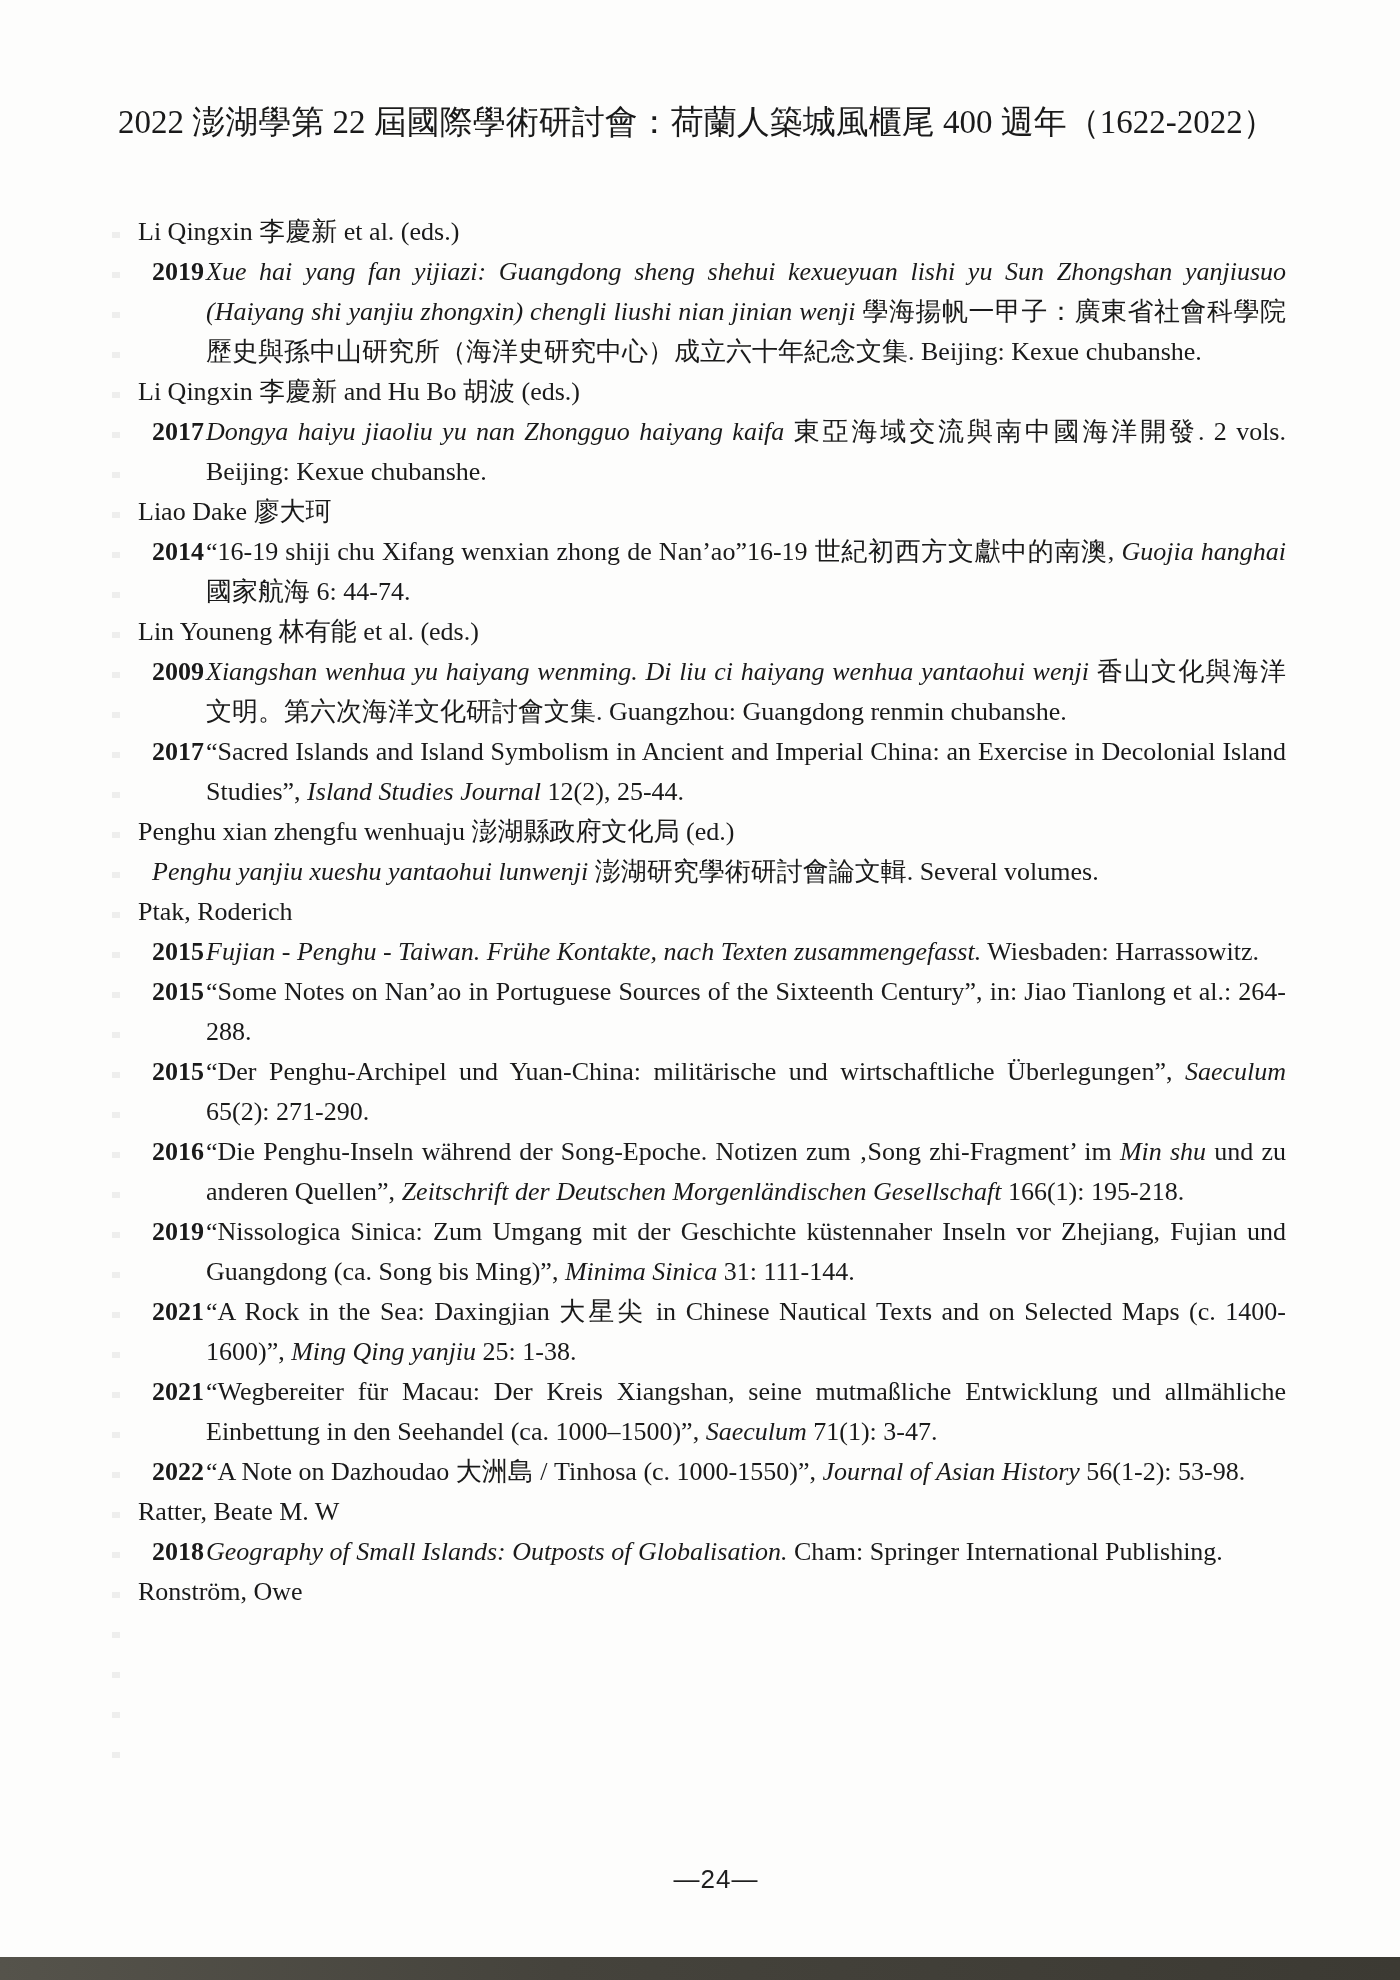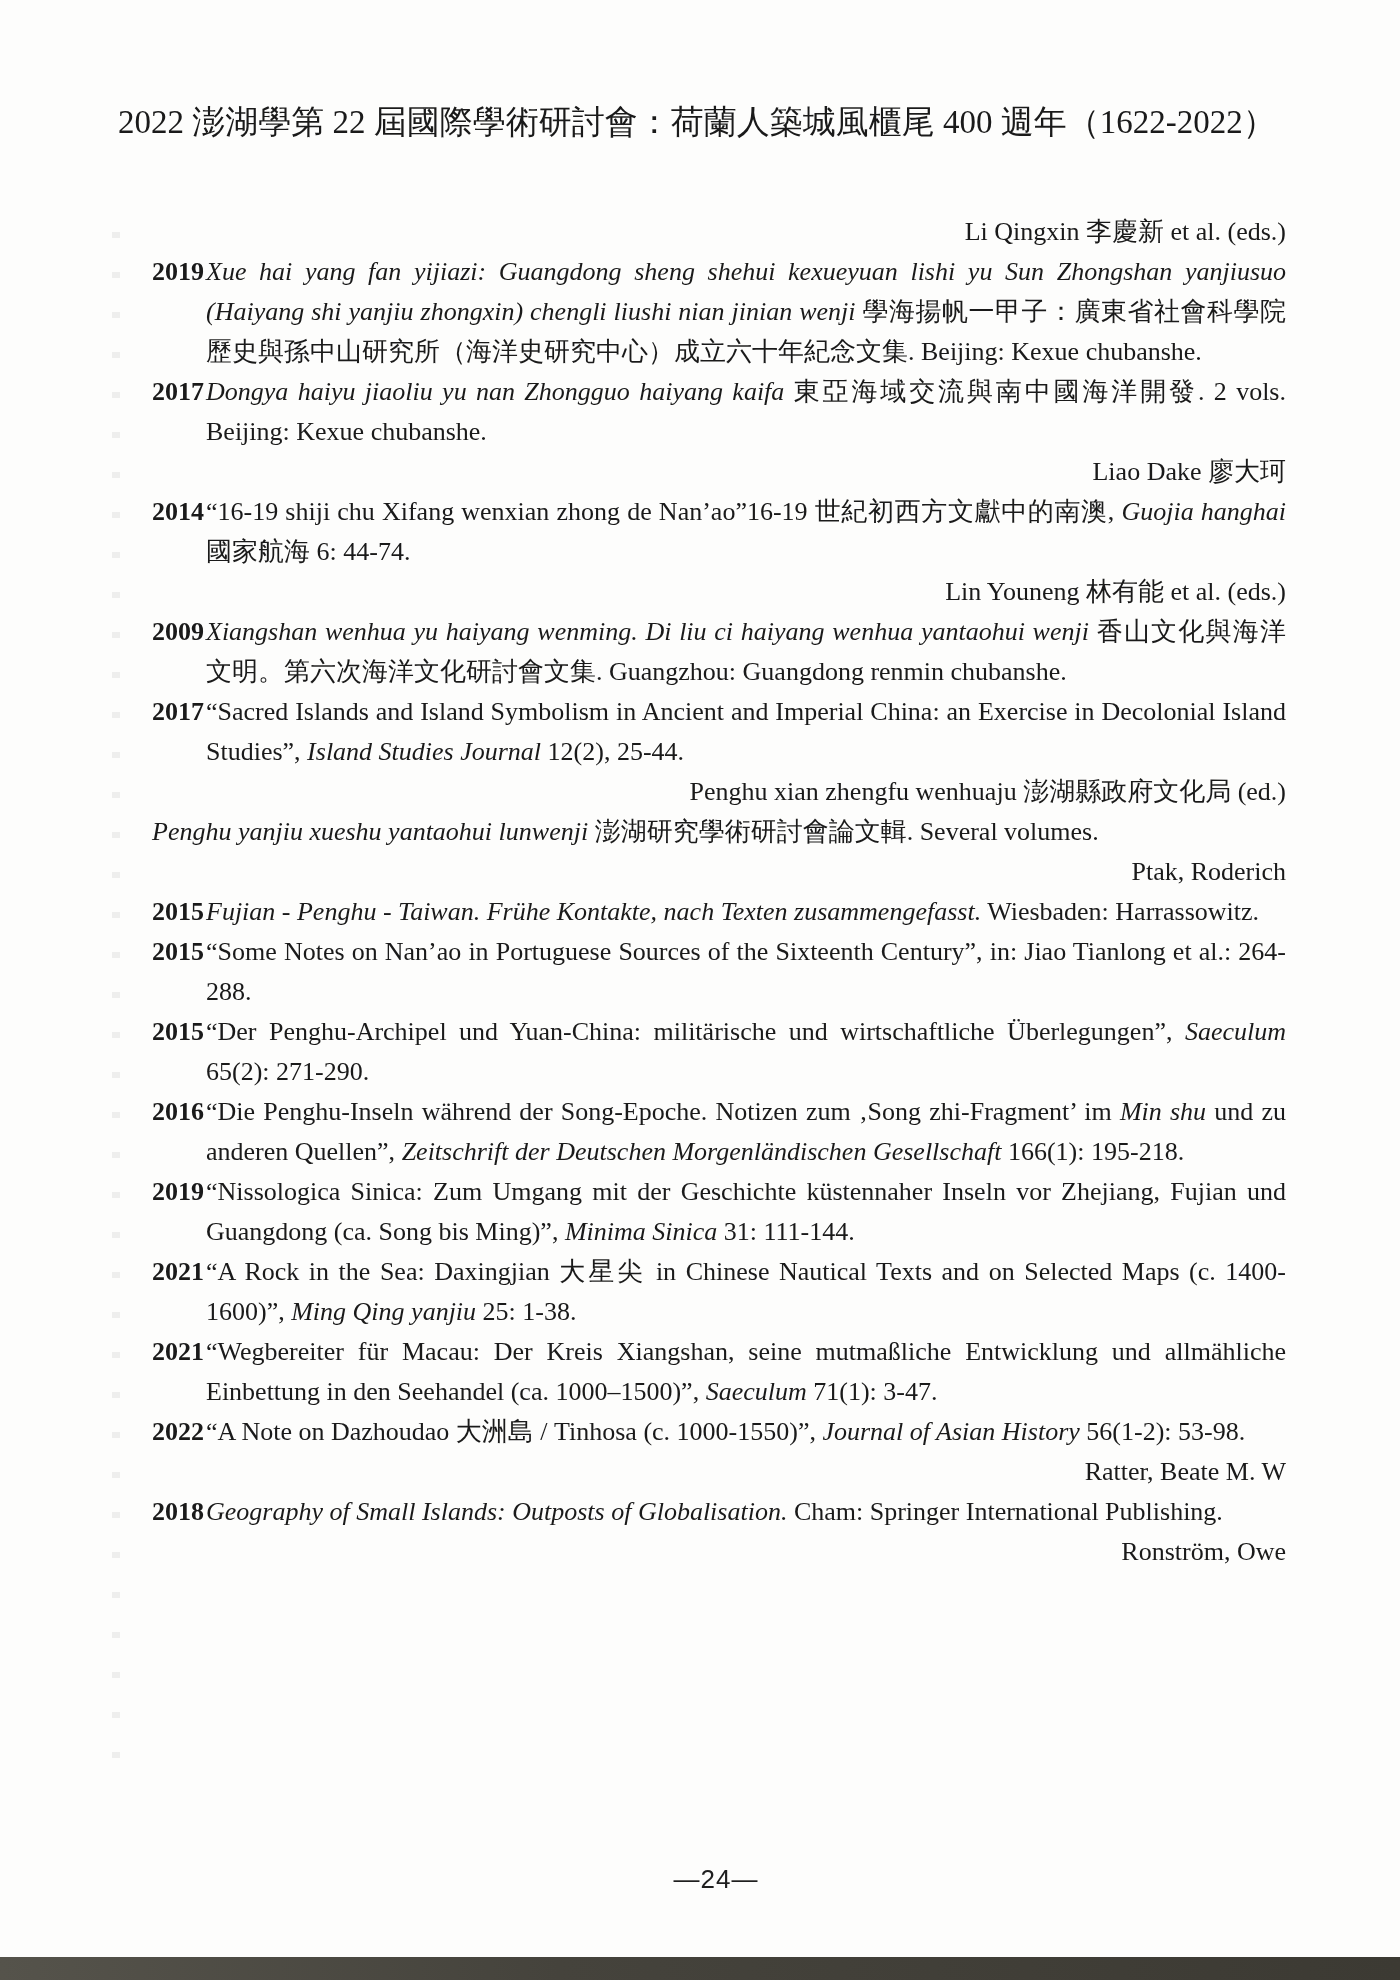--- a/index.html
+++ b/index.html
@@ -29,21 +29,22 @@
   .bibliography {
     position: absolute;
     left: 118px;
     top: 212px;
     width: 1168px;
     font-size: 26px;
     line-height: 40px;
     text-align: justify;
   }
   .author {
-    text-align: right;
+    text-align: left;
+    margin-left: 20px;
   }
   .ref {
     padding-left: 88px;
     text-indent: -54px;
     text-align: justify;
   }
   .ref .year {
     display: inline-block;
     width: 54px;
     text-indent: 0;
@@ -91,20 +92,21 @@
 <body>
 
 <div class="page">
   <div class="header">2022 澎湖學第 22 屆國際學術研討會：荷蘭人築城風櫃尾 400 週年（1622-2022）</div>
 
   <div class="scan-artifacts"></div>
 
   <div class="bibliography" id="bibliography">
       <div class="author">Li Qingxin  李慶新  et al. (eds.)</div>
       <div class="ref"><span class="year">2019</span><span class="it">Xue hai yang fan yijiazi: Guangdong sheng shehui kexueyuan lishi yu Sun Zhongshan yanjiusuo (Haiyang shi yanjiu zhongxin) chengli liushi nian jinian wenji</span><span class="rm"> 學海揚帆一甲子：廣東省社會科學院歷史與孫中山研究所（海洋史研究中心）成立六十年紀念文集. Beijing: Kexue chubanshe.</span></div>
+      <div class="author">Li Qingxin  李慶新  and Hu Bo  胡波  (eds.)</div>
       <div class="ref"><span class="year">2017</span><span class="it">Dongya haiyu jiaoliu yu nan Zhongguo haiyang kaifa</span><span class="rm"> 東亞海域交流與南中國海洋開發. 2 vols. Beijing: Kexue chubanshe.</span></div>
       <div class="author">Liao Dake  廖大珂</div>
       <div class="ref"><span class="year">2014</span><span class="rm">“16-19 shiji chu Xifang wenxian zhong de Nan’ao”16-19 世紀初西方文獻中的南澳, </span><span class="it">Guojia hanghai</span><span class="rm"> 國家航海 6: 44-74.</span></div>
       <div class="author">Lin Youneng  林有能  et al. (eds.)</div>
       <div class="ref"><span class="year">2009</span><span class="it">Xiangshan wenhua yu haiyang wenming. Di liu ci haiyang wenhua yantaohui wenji</span><span class="rm"> 香山文化與海洋文明。第六次海洋文化研討會文集. Guangzhou: Guangdong renmin chubanshe.</span></div>
       <div class="ref"><span class="year">2017</span><span class="rm">“Sacred Islands and Island Symbolism in Ancient and Imperial China: an Exercise in Decolonial Island Studies”, </span><span class="it">Island Studies Journal</span><span class="rm"> 12(2), 25-44.</span></div>
       <div class="author">Penghu xian zhengfu wenhuaju  澎湖縣政府文化局  (ed.)</div>
       <div class="ref"><span class="it">Penghu yanjiu xueshu yantaohui lunwenji</span><span class="rm"> 澎湖研究學術研討會論文輯. Several volumes.</span></div>
       <div class="author">Ptak, Roderich</div>
       <div class="ref"><span class="year">2015</span><span class="it">Fujian - Penghu - Taiwan. Frühe Kontakte, nach Texten zusammengefasst.</span><span class="rm"> Wiesbaden: Harrassowitz.</span></div>

